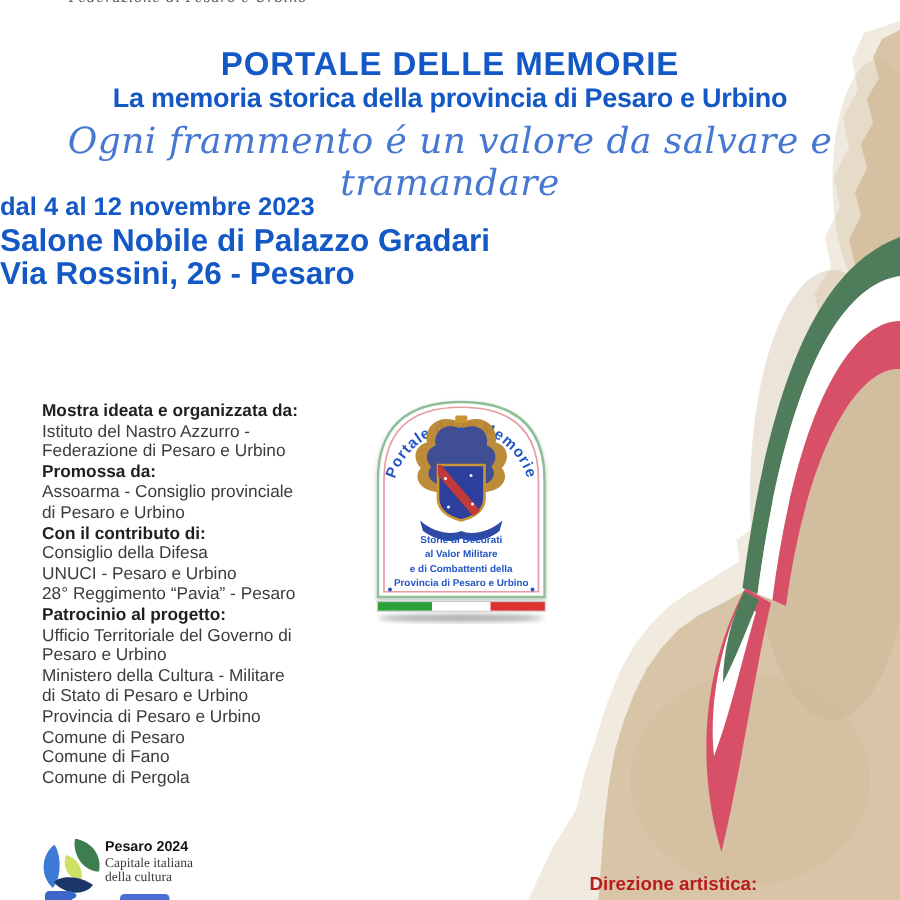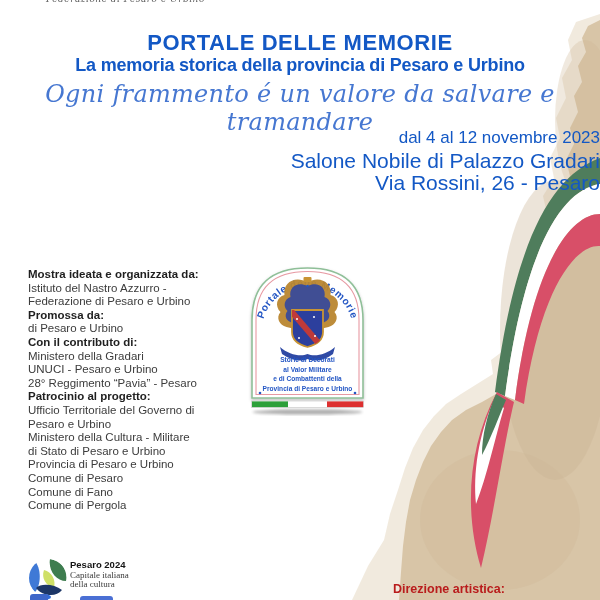--- a/index.html
+++ b/index.html
@@ -26,22 +26,22 @@
     position:absolute;left:0;top:55px;width:600px;text-align:center;
     font-size:18px;font-weight:700;letter-spacing:-.2px;color:#1358c5;
   }
   .tagline{
     position:absolute;left:0;top:80px;width:600px;text-align:center;
     font-family:"DejaVu Serif",serif;font-style:italic;
     font-size:24px;color:#4677d1;letter-spacing:.3px;
   }
 
   .event-block{
-    position:absolute;left:0;top:126px;width:600px;text-align:right;
-    color:#1358c5;font-weight:400;
+    position:absolute;left:0;top:126px;width:600px;text-align:left;
+    color:#1358c5;font-weight:700;
   }
   .event-dates{font-size:17px;line-height:24px;}
   .event-line{font-size:21px;line-height:22px;}
 
   .credits{
     position:absolute;left:28px;top:268px;width:215px;
     font-size:11.5px;line-height:13.6px;color:#3c3c3c;
   }
   .credit-line{white-space:nowrap;}
   .credit-line.bold{font-weight:700;color:#1f1f1f;}
@@ -102,23 +102,24 @@
     <div class="event-dates">dal 4 al 12 novembre 2023</div>
     <div class="event-line">Salone Nobile di Palazzo Gradari</div>
     <div class="event-line">Via Rossini, 26 - Pesaro</div>
   </div>
 
   <div class="credits">
       <div class="credit-line bold">Mostra ideata e organizzata da:</div>
       <div class="credit-line">Istituto del Nastro Azzurro -</div>
       <div class="credit-line">Federazione di Pesaro e Urbino</div>
       <div class="credit-line bold">Promossa da:</div>
+      <div class="credit-line">Assoarma - Consiglio provinciale</div>
       <div class="credit-line">di Pesaro e Urbino</div>
       <div class="credit-line bold">Con il contributo di:</div>
-      <div class="credit-line">Ministero della Gradari</div>
+      <div class="credit-line">Consiglio della Difesa</div>
       <div class="credit-line">UNUCI - Pesaro e Urbino</div>
       <div class="credit-line">28° Reggimento “Pavia” - Pesaro</div>
       <div class="credit-line bold">Patrocinio al progetto:</div>
       <div class="credit-line">Ufficio Territoriale del Governo di</div>
       <div class="credit-line">Pesaro e Urbino</div>
       <div class="credit-line">Ministero della Cultura - Militare</div>
       <div class="credit-line">di Stato di Pesaro e Urbino</div>
       <div class="credit-line">Provincia di Pesaro e Urbino</div>
       <div class="credit-line">Comune di Pesaro</div>
       <div class="credit-line">Comune di Fano</div>

